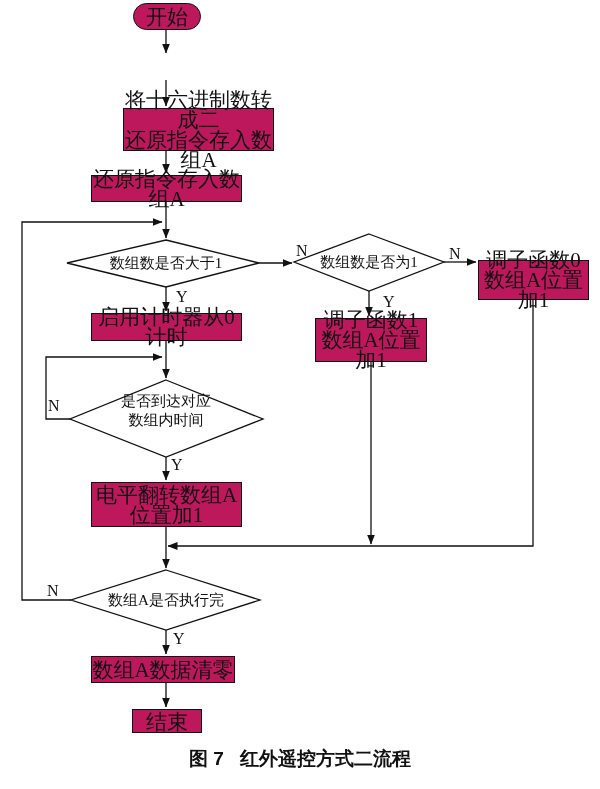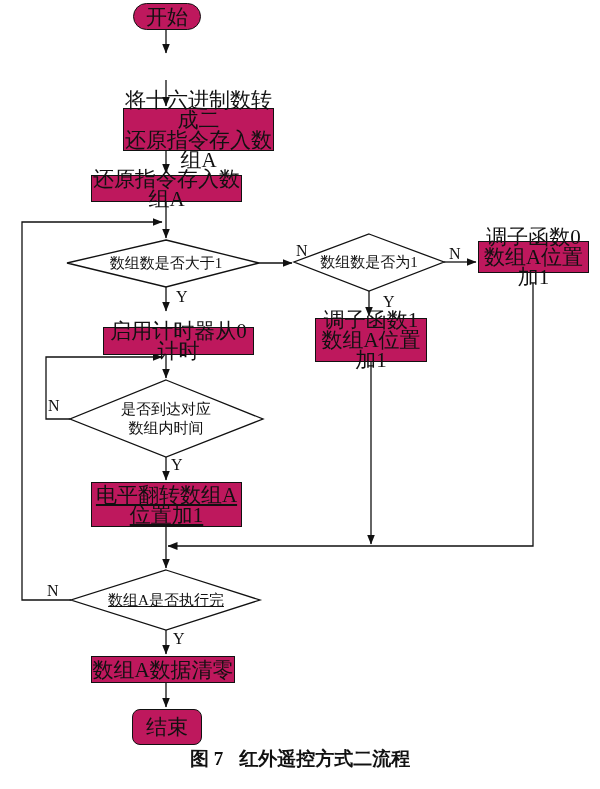--- a/index.html
+++ b/index.html
@@ -54,21 +54,21 @@
     font-size: 16px;
     z-index: 2;
   }
   #caption {
     position: absolute;
     left: 0;
     top: 746;
     top: 746px;
     width: 600px;
     text-align: center;
-    font-family: Liberation Serif, serif;
+    font-family: Liberation Sans, sans-serif;
     font-weight: bold;
     font-size: 19px;
     color: #111111;
     z-index: 2;
   }
   #caption .fig-no { margin-right: 16px; }
 </style>
 </head>
 <body>
 
@@ -116,61 +116,61 @@
 
   <div class="node" style="left:91px; top:108px; width:151px; height:43px;margin-left:32px;">
     <span>将十六进制数转成二</span>
     <span>还原指令存入数组A</span>
   </div>
 
   <div class="node" style="left:91px; top:175px; width:151px; height:27px;">
     <span>还原指令存入数组A</span>
   </div>
 
-  <div class="node" style="left:91px; top:327px; width:151px; height:28px;margin-left:12px;">
+  <div class="node" style="left:91px; top:313px; width:151px; height:28px;">
     <span>启用计时器从0计时</span>
   </div>
 
   <div class="node" style="left:315px; top:318px; width:112px; height:44px;">
     <span>调子函数1</span>
     <span>数组A位置加1</span>
   </div>
 
-  <div class="node" style="left:478px; top:241px; width:111px; height:32px;">
+  <div class="node" style="left:478px; top:260px; width:111px; height:40px;">
     <span>调子函数0</span>
     <span>数组A位置加1</span>
   </div>
 
-  <div class="node" style="left:91px; top:482px; width:151px; height:45px;text-decoration:underline;">
+  <div class="node" style="left:91px; top:482px; width:151px; height:45px;">
     <span>电平翻转数组A</span>
     <span>位置加1</span>
   </div>
 
   <div class="node" style="left:91px; top:656px; width:144px; height:27px;">
     <span>数组A数据清零</span>
   </div>
 
-  <div class="node terminal" style="left:132px; top:709px; width:70px; height:36px; border-radius:8px;">
+  <div class="node terminal" style="left:132px; top:709px; width:70px; height:24px; border-radius:0;justify-content:flex-end;">
     <span>结束</span>
   </div>
 
   <div class="dtext" style="left:86px; top:253px; width:160px; height:20px;">
     <span>数组数是否大于1</span>
   </div>
 
   <div class="dtext" style="left:299px; top:252px; width:140px; height:20px;">
     <span>数组数是否为1</span>
   </div>
 
-  <div class="dtext" style="left:86px; top:400px; width:160px; height:38px;">
+  <div class="dtext" style="left:86px; top:392px; width:160px; height:38px;">
     <span>是否到达对应</span>
     <span>数组内时间</span>
   </div>
 
-  <div class="dtext" style="left:76px; top:590px; width:180px; height:20px;text-decoration:underline;">
+  <div class="dtext" style="left:76px; top:590px; width:180px; height:20px;">
     <span>数组A是否执行完</span>
   </div>
 
   <div class="blabel" style="left:296px; top:242px;">N</div>
   <div class="blabel" style="left:176px; top:288px;">Y</div>
   <div class="blabel" style="left:449px; top:245px;">N</div>
   <div class="blabel" style="left:383px; top:293px;">Y</div>
   <div class="blabel" style="left:48px;  top:397px;">N</div>
   <div class="blabel" style="left:171px; top:456px;">Y</div>
   <div class="blabel" style="left:47px;  top:582px;">N</div>

